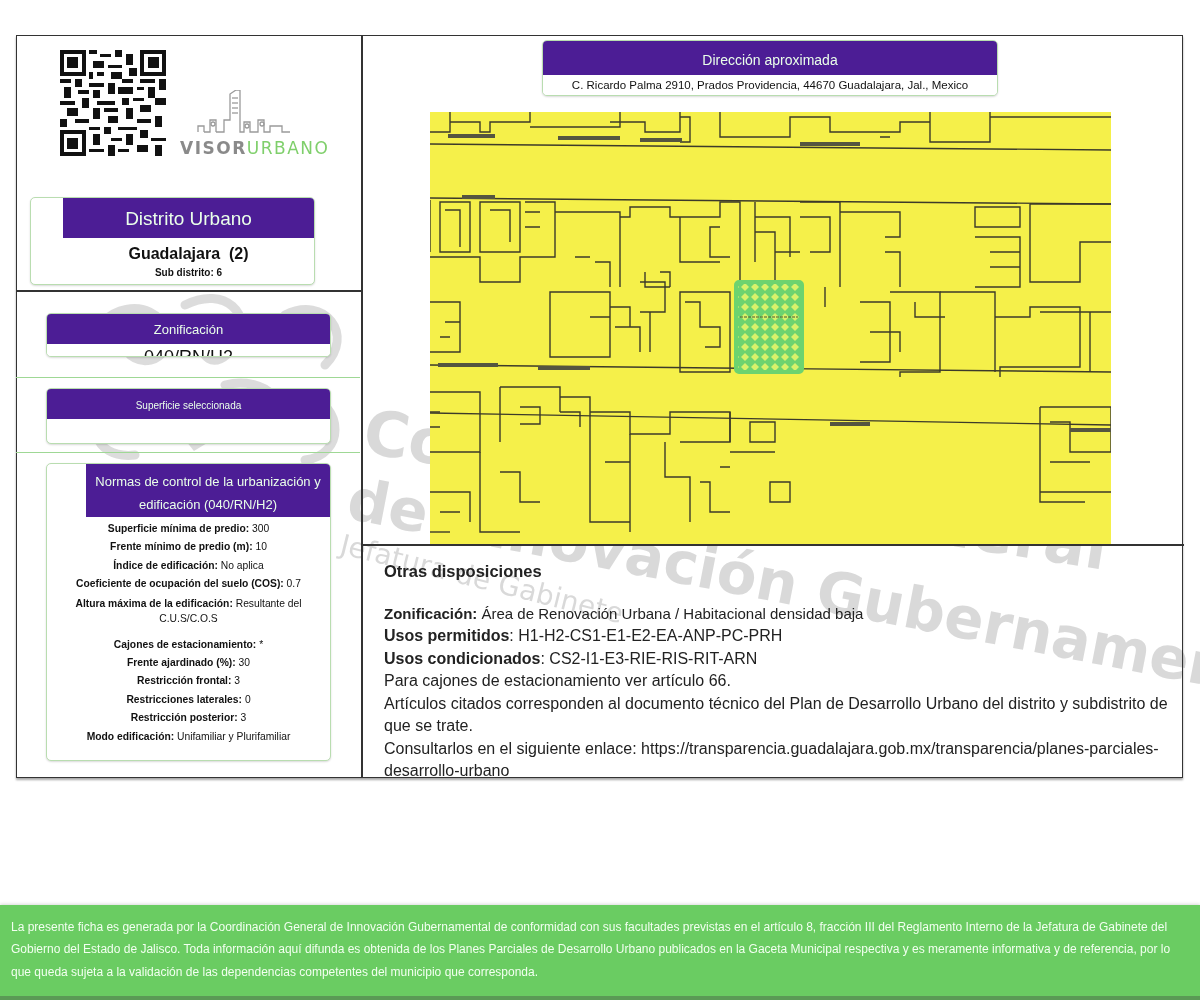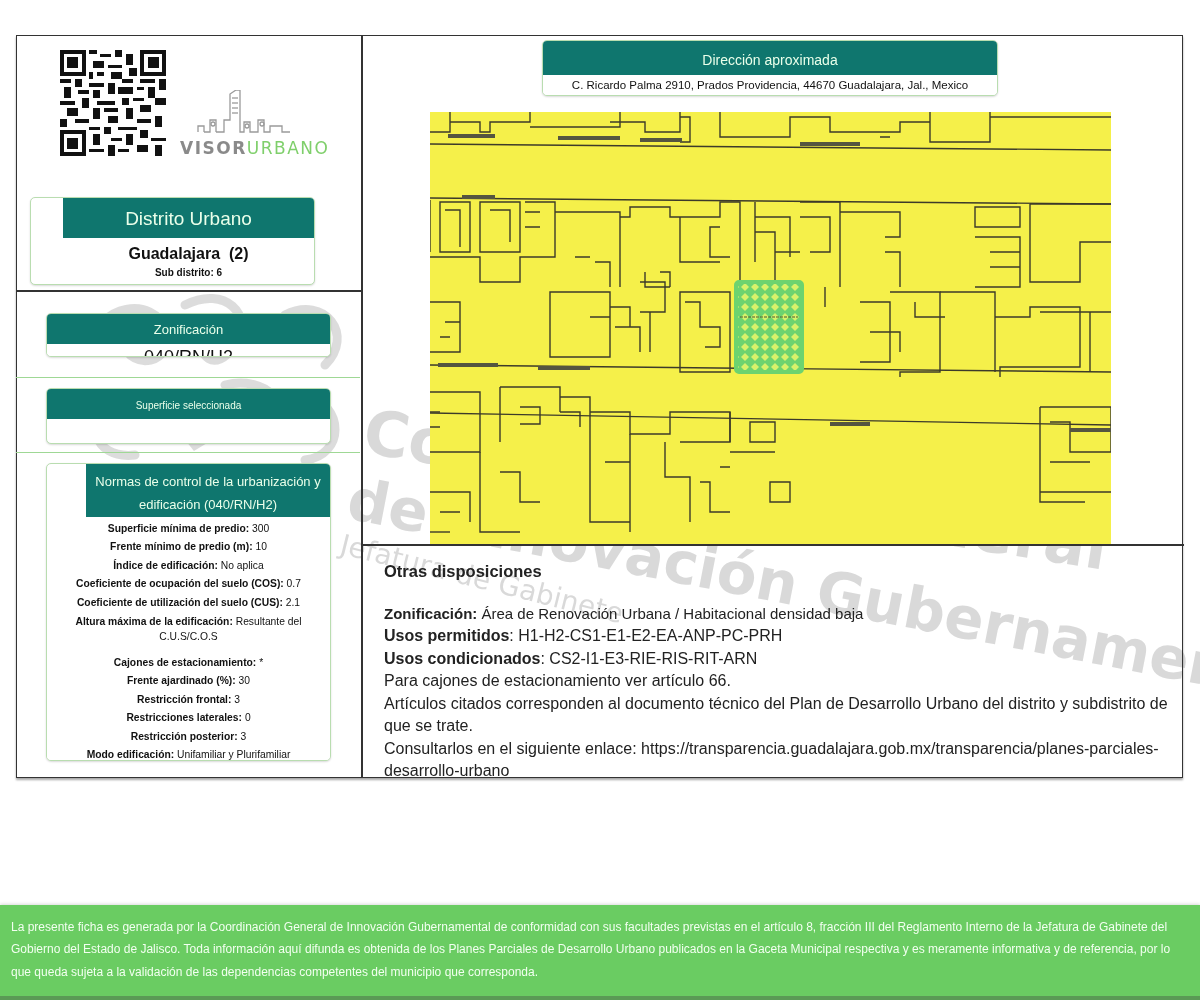--- a/index.html
+++ b/index.html
@@ -27,21 +27,21 @@
   .qr { position: absolute; left: 60px; top: 46px; width: 106px; height: 114px; }
   .logo { position: absolute; left: 178px; top: 90px; width: 140px; height: 70px; }
   .logo-word { position: absolute; left: 180px; top: 138px; font-size: 17px; letter-spacing: 1.5px; font-family: "DejaVu Sans", sans-serif; }
   .logo-word .visor { color: #8a8a8a; font-weight: bold; }
   .logo-word .urbano { color: #7fcf6b; }
 
   .card {
     position: absolute; border: 1px solid #b9ddb0; border-radius: 5px; background: #fff;
     box-shadow: 0 1px 2px rgba(0,0,0,0.15); overflow: hidden;
   }
-  .card-head { background: #0f766e; color: #eaffea; text-align: center; }
+  .card-head { background: #4c1d95; color: #eaffea; text-align: center; }
   .card-body { text-align: center; color: #111; background: rgba(255,255,255,0.85); }
 
   .c-distrito { left: 30px; top: 197px; width: 285px; height: 88px; padding-left: 32px; }
   .c-distrito .card-head { height: 40px; line-height: 42px; font-size: 19px; }
   .c-distrito .main { font-size: 16px; font-weight: bold; padding-top: 7px; white-space: pre; }
   .c-distrito .sub { font-size: 10px; font-weight: bold; margin-top: 4px; }
 
   .c-zon { left: 46px; top: 313px; width: 285px; height: 44px; }
   .c-zon .card-head { height: 30px; line-height: 32px; font-size: 13px; }
   .c-zon .card-body { font-size: 18px; line-height: 26px; }
@@ -209,21 +209,20 @@
 </div>
 <div class="green-rule" style="top:452px;"></div>
 
 <div class="card c-normas">
   <div class="card-head">Normas de control de la urbanización y edificación (040/RN/H2)</div>
   <div class="card-body">
     <div class="norma"><b>Superficie mínima de predio:</b><span> 300</span></div>
     <div class="norma"><b>Frente mínimo de predio (m):</b><span> 10</span></div>
     <div class="norma"><b>Índice de edificación:</b><span> No aplica</span></div>
     <div class="norma"><b>Coeficiente de ocupación del suelo (COS):</b><span> 0.7</span></div>
-    <div class="norma"><b>Coeficiente de utilización del suelo (CUS):</b><span> 2.1</span></div>
     <div class="norma" style="line-height:15px; padding-top:2px;"><b>Altura máxima de la edificación:</b><span> Resultante del</span><br><span>C.U.S/C.O.S</span></div>
     <div class="norma" style="margin-top:10px;"><b>Cajones de estacionamiento:</b><span> *</span></div>
     <div class="norma"><b>Frente ajardinado (%):</b><span> 30</span></div>
     <div class="norma"><b>Restricción frontal:</b><span> 3</span></div>
     <div class="norma"><b>Restricciones laterales:</b><span> 0</span></div>
     <div class="norma"><b>Restricción posterior:</b><span> 3</span></div>
     <div class="norma"><b>Modo edificación:</b><span> Unifamiliar y Plurifamiliar</span></div>
   </div>
 </div>
 

